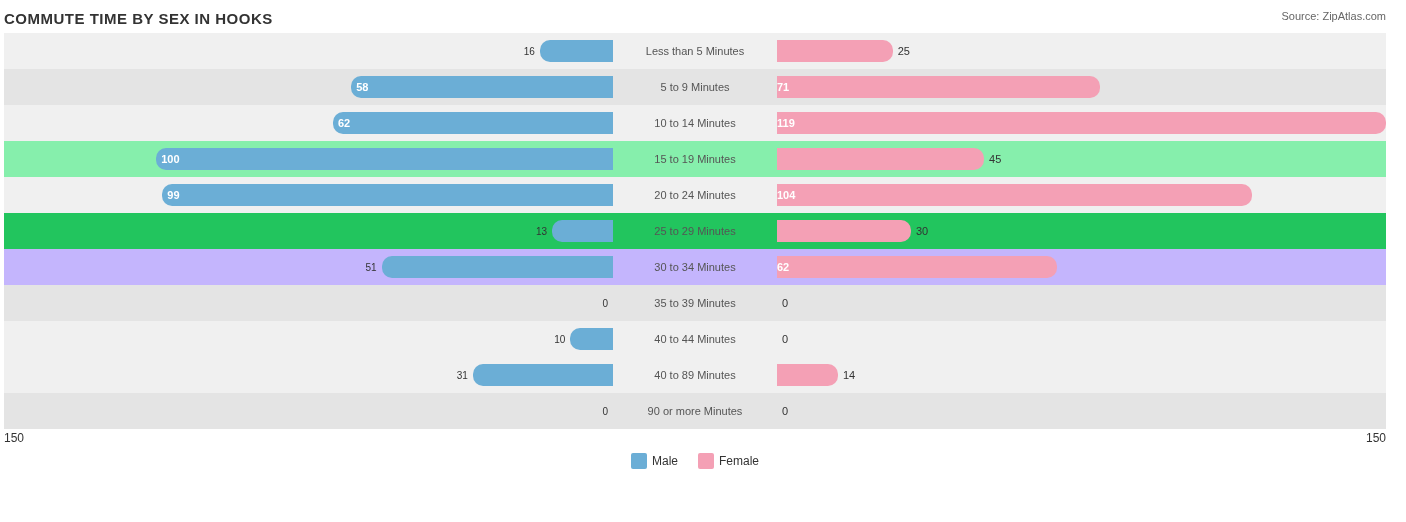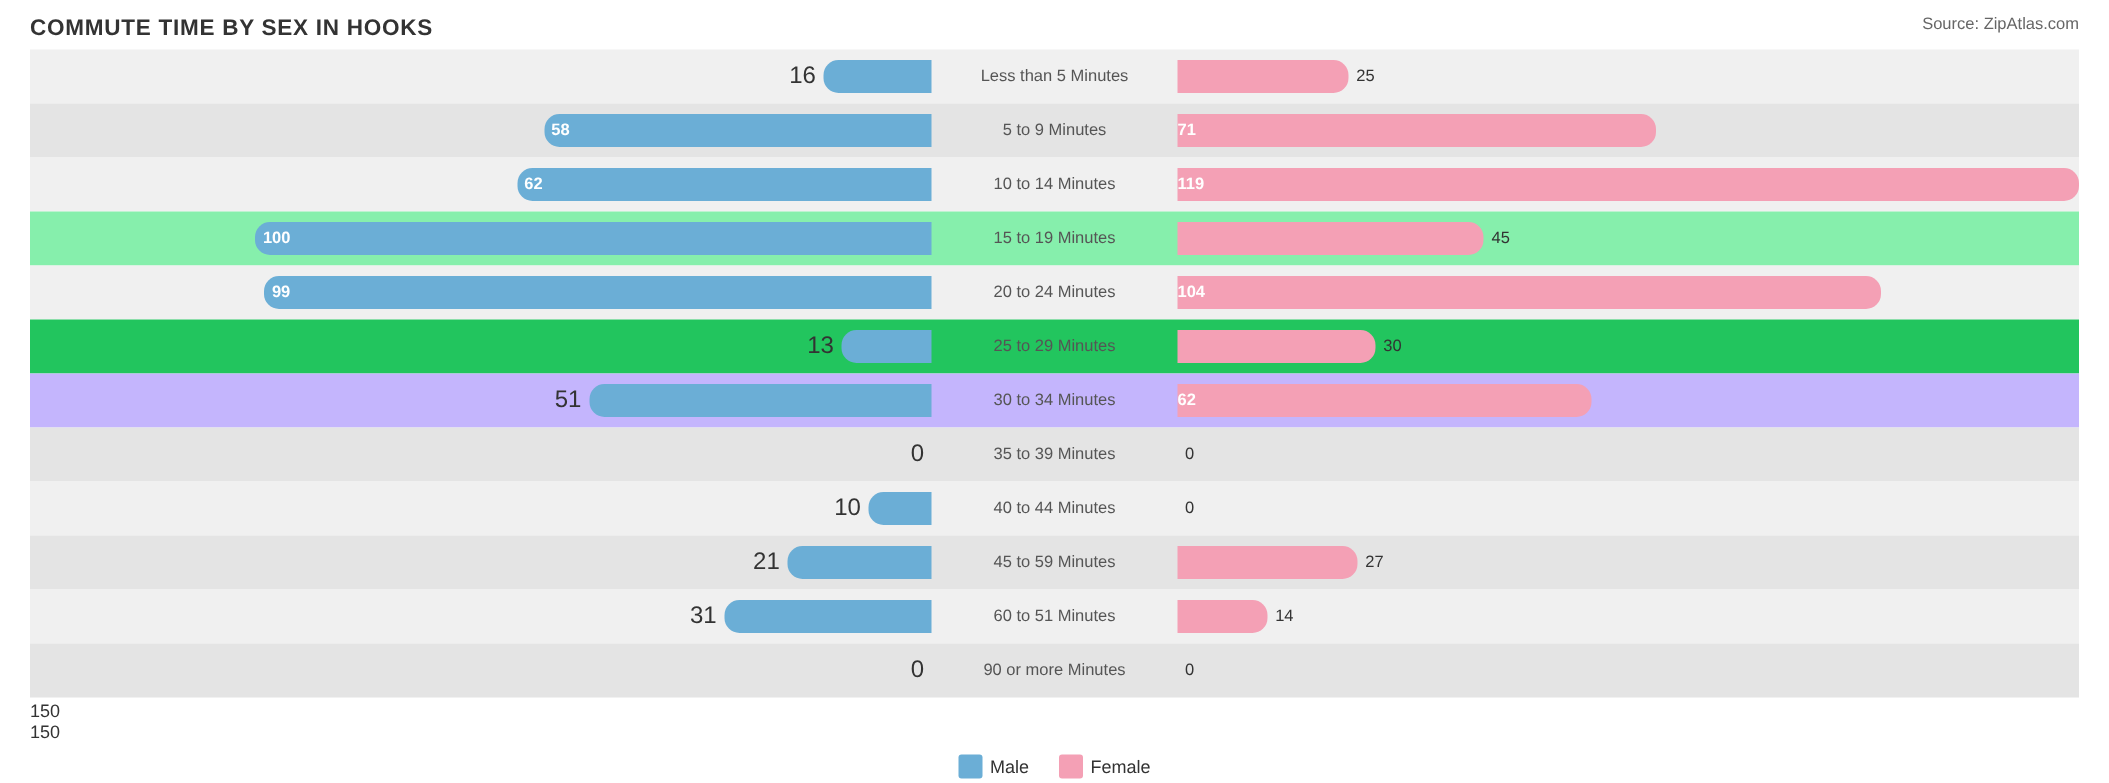--- a/index.html
+++ b/index.html
@@ -6,21 +6,21 @@
     body {
       font-family: Arial, sans-serif;
       background: #fff;
       width: 1406px;
       height: 522px;
       overflow: hidden;
     }
     .chart-container {
       width: 1406px;
       height: 522px;
-      padding: 10px 20px 30px 20px;
+      padding: 10px 20px 30px 4px;
       position: relative;
     }
     .chart-title {
       font-size: 15px;
       font-weight: bold;
       color: #333;
       margin-bottom: 6px;
       text-transform: uppercase;
       letter-spacing: 0.5px;
     }
@@ -91,21 +91,21 @@
     .bar-pink {
       background: #f4a0b5;
       border-radius: 0 10px 10px 0;
       height: 22px;
       display: flex;
       align-items: center;
       justify-content: flex-start;
       position: relative;
     }
     .bar-value-left {
-      font-size: 16px;
+      font-size: 10px;
       color: #333;
       margin-right: 5px;
       white-space: nowrap;
       text-align: right;
     }
     .bar-value-right {
       font-size: 11px;
       color: #333;
       margin-left: 5px;
       white-space: nowrap;
@@ -143,21 +143,20 @@
       height: 16px;
       border-radius: 2px;
     }
     .axis-labels {
       display: flex;
       justify-content: space-between;
       font-size: 12px;
       color: #333;
       margin-top: 2px;
       padding: 0 0;
-      flex-direction: column;
     }
   </style>
 </head>
 <body>
 
 <div class="chart-container">
   <div class="chart-title">COMMUTE TIME BY SEX IN HOOKS</div>
   <div class="source">Source: ZipAtlas.com</div>
 
   <div class="bars-area" id="bars-area">
@@ -280,40 +279,27 @@
           <span class="bar-value-left">10</span>
                <div class="bar-blue" style="width:7%;border-radius:10px 0 0 10px;"></div>
         </div>
         <div class="center-label">40 to 44 Minutes</div>
         <div class="right-section">
           <div class="bar-pink" style="width:0%;border-radius:0 10px 10px 0;"></div>
                <span class="bar-value-right">0</span>
         </div>
       </div>
     </div>
-      <div class="row" style="background: rgb(228, 228, 228);">
-      <div class="bar-row">
-        <div class="left-section">
-          <span class="bar-value-left">21</span>
-               <div class="bar-blue" style="width:16%;border-radius:10px 0 0 10px;"></div>
-        </div>
-        <div class="center-label">45 to 59 Minutes</div>
-        <div class="right-section">
-          <div class="bar-pink" style="width:20%;border-radius:0 10px 10px 0;"></div>
-               <span class="bar-value-right">27</span>
-        </div>
-      </div>
-    </div>
       <div class="row" style="background: rgb(240, 240, 240);">
       <div class="bar-row">
         <div class="left-section">
           <span class="bar-value-left">31</span>
                <div class="bar-blue" style="width:23%;border-radius:10px 0 0 10px;"></div>
         </div>
-        <div class="center-label">60 to 51 Minutes</div>
+        <div class="center-label">40 to 89 Minutes</div>
         <div class="right-section">
           <div class="bar-pink" style="width:10%;border-radius:0 10px 10px 0;"></div>
                <span class="bar-value-right">14</span>
         </div>
       </div>
     </div>
       <div class="row" style="background: rgb(228, 228, 228);">
       <div class="bar-row">
         <div class="left-section">
           <span class="bar-value-left">0</span>

